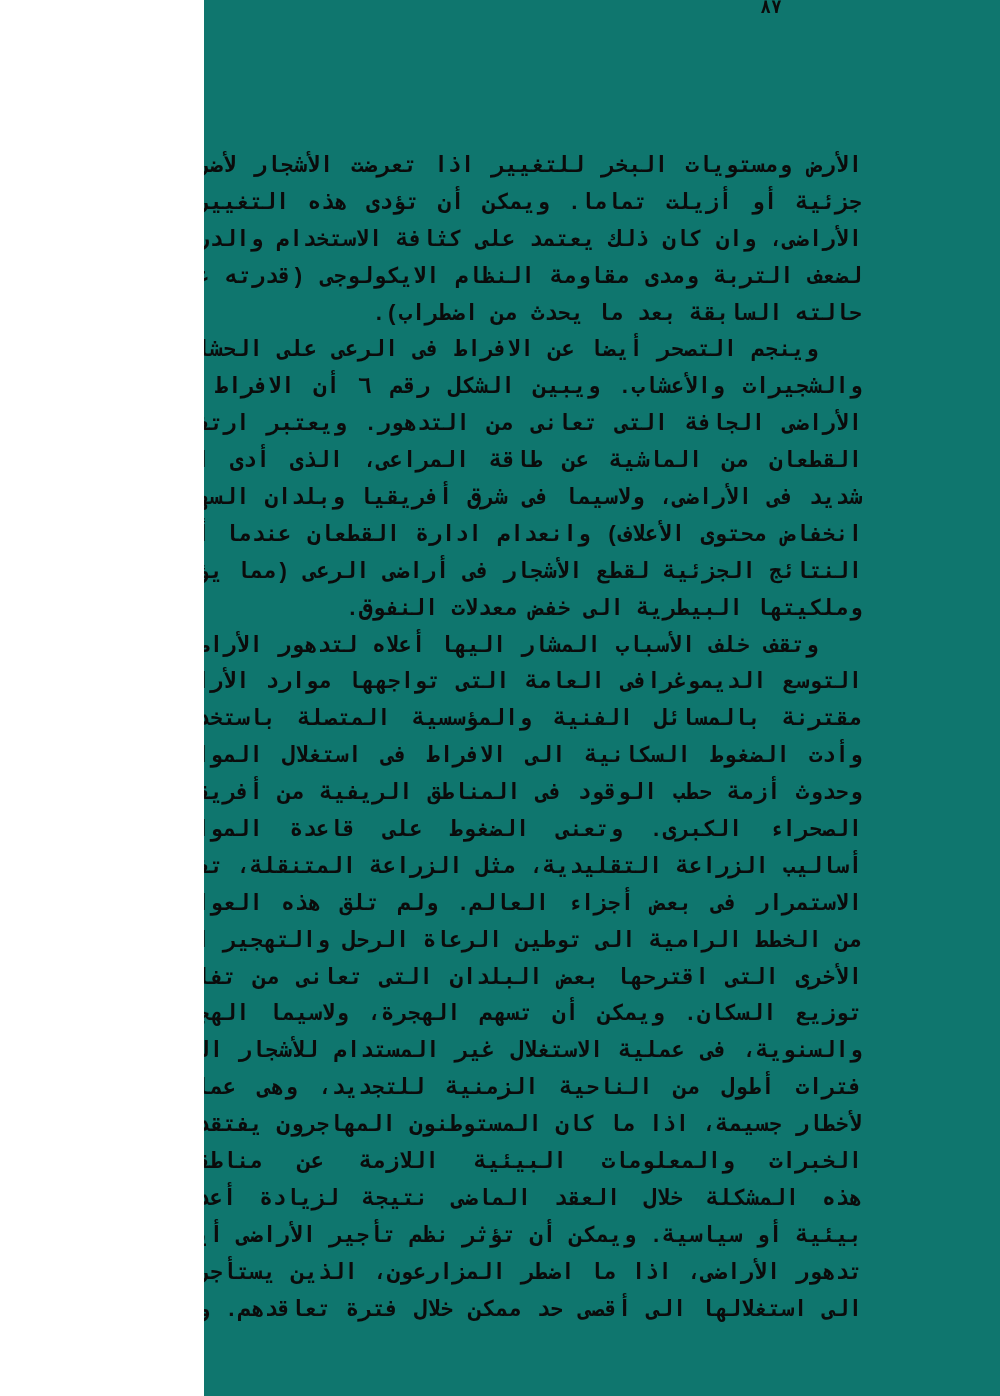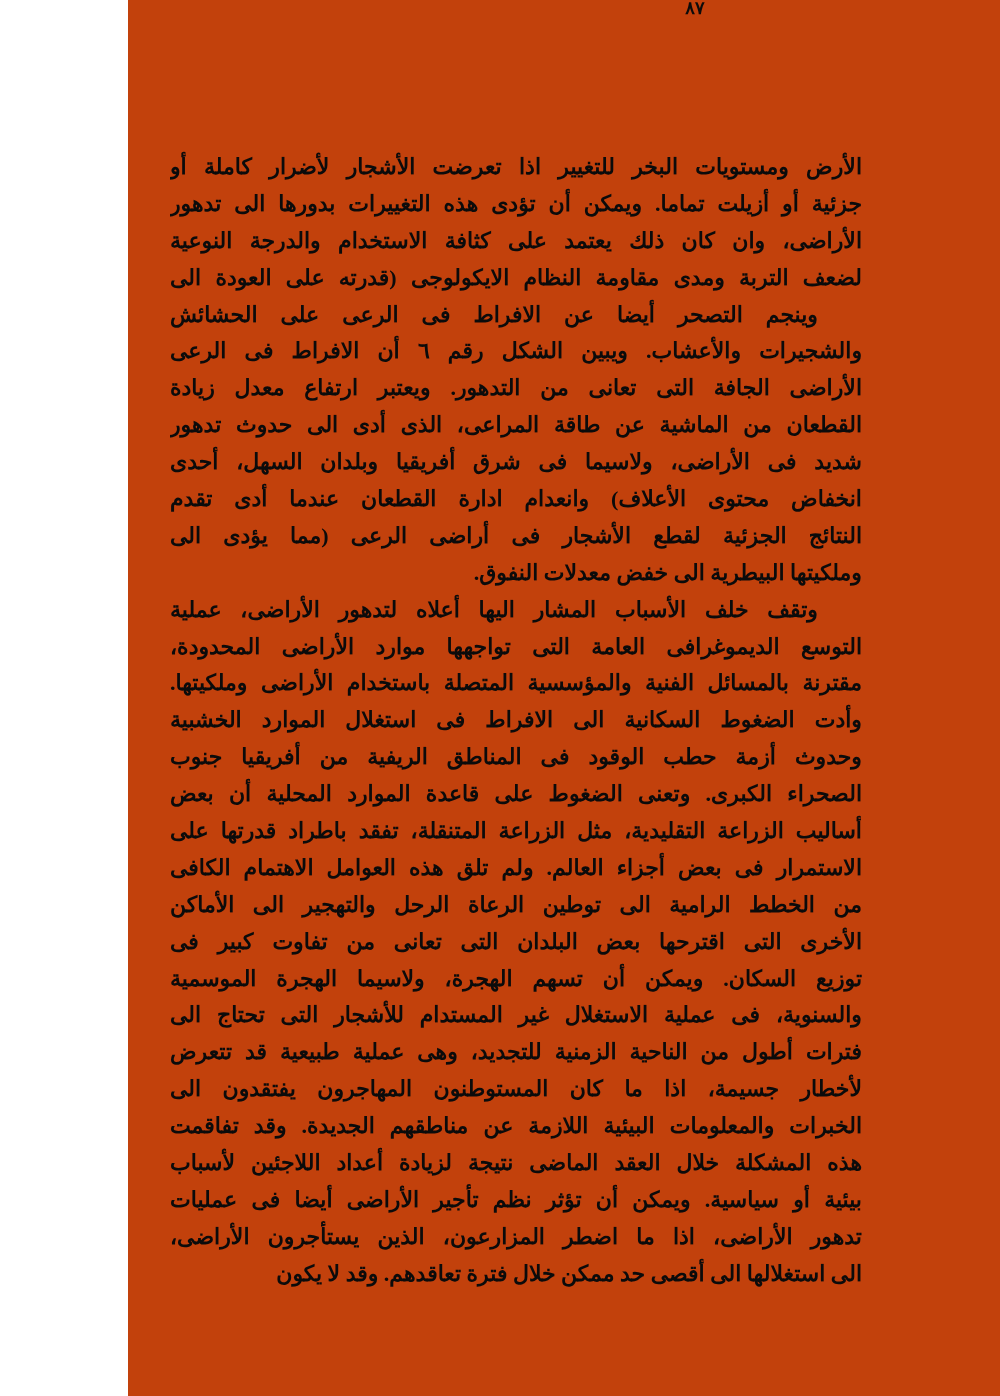--- a/index.html
+++ b/index.html
@@ -2,26 +2,26 @@
 <html lang="ar" dir="rtl"><head>
 <meta charset="utf-8">
 <style>
   html, body {
     margin: 0;
     padding: 0;
     background: #ffffff;
   }
   .page {
     position: relative;
-    width: 872px;
+    width: 796px;
     height: 1396px;
-    background: #c2410c;
+    background: #0f766e;
     overflow: hidden;
     direction: rtl;
-    font-family: Liberation Serif, serif;
+    font-family: Liberation Mono, monospace;
     color: #0b0b0b;
   }
   .page-number {
     position: absolute;
     top: -2px;
     left: 547px;
     width: 40px;
     font-size: 18px;
     line-height: 20px;
     font-weight: 700;
@@ -57,20 +57,21 @@
 </head>
 <body>
 
 <div class="page">
   <div class="page-number">٨٧</div>
   <div class="text-block">
       <div class="line">الأرض ومستويات البخر للتغيير اذا تعرضت الأشجار لأضرار كاملة أو</div>
       <div class="line">جزئية أو أزيلت تماما. ويمكن أن تؤدى هذه التغييرات بدورها الى تدهور</div>
       <div class="line">الأراضى، وان كان ذلك يعتمد على كثافة الاستخدام والدرجة النوعية</div>
       <div class="line">لضعف التربة ومدى مقاومة النظام الايكولوجى (قدرته على العودة الى</div>
+      <div class="line last">حالته السابقة بعد ما يحدث من اضطراب).</div>
       <div class="line indent">وينجم التصحر أيضا عن الافراط فى الرعى على الحشائش</div>
       <div class="line">والشجيرات والأعشاب. ويبين الشكل رقم ٦ أن الافراط فى الرعى</div>
       <div class="line">الأراضى الجافة التى تعانى من التدهور. ويعتبر ارتفاع معدل زيادة</div>
       <div class="line">القطعان من الماشية عن طاقة المراعى، الذى أدى الى حدوث تدهور</div>
       <div class="line">شديد فى الأراضى، ولاسيما فى شرق أفريقيا وبلدان السهل، أحدى</div>
       <div class="line">انخفاض محتوى الأعلاف) وانعدام ادارة القطعان عندما أدى تقدم</div>
       <div class="line">النتائج الجزئية لقطع الأشجار فى أراضى الرعى (مما يؤدى الى</div>
       <div class="line last">وملكيتها البيطرية الى خفض معدلات النفوق.</div>
       <div class="line indent">وتقف خلف الأسباب المشار اليها أعلاه لتدهور الأراضى، عملية</div>
       <div class="line">التوسع الديموغرافى العامة التى تواجهها موارد الأراضى المحدودة،</div>

